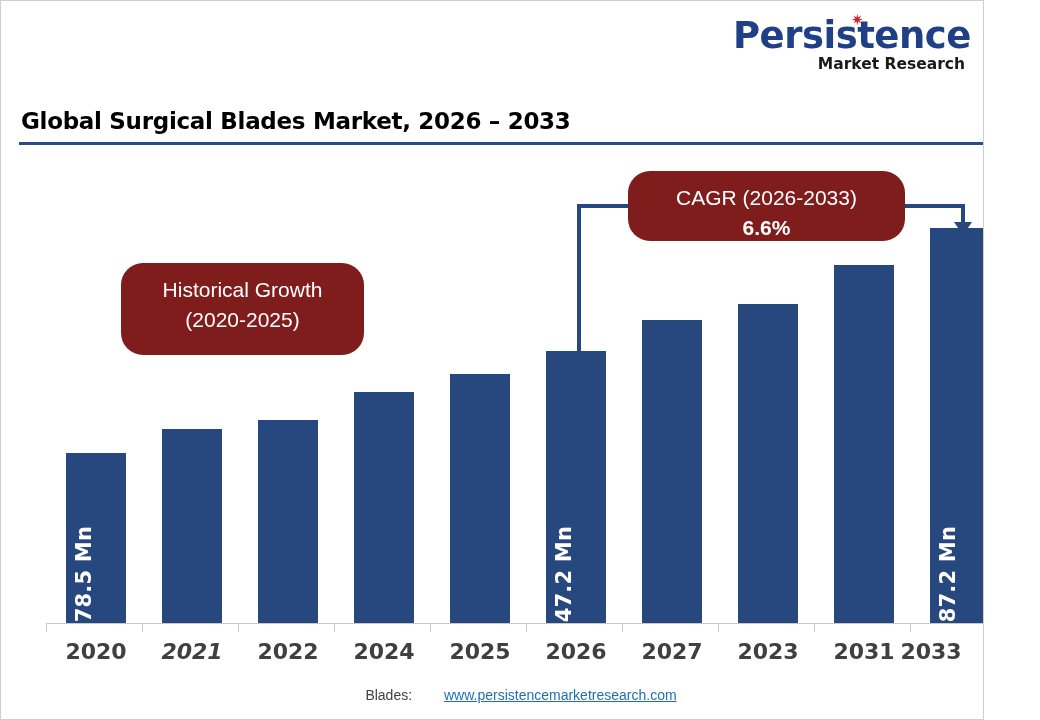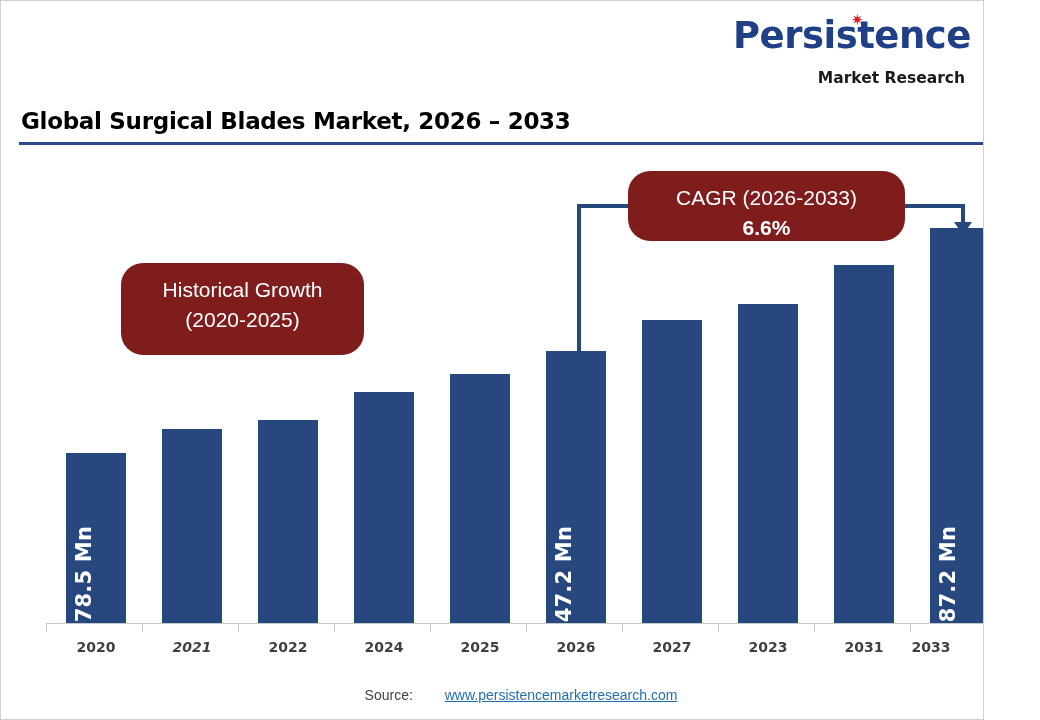--- a/index.html
+++ b/index.html
@@ -46,21 +46,21 @@
     color: #d81f26;
     font-size: 15px;
     line-height: 1;
   }
   #logo-sub {
     font-family: "DejaVu Sans", sans-serif;
     font-weight: bold;
     font-size: 15.5px;
     color: #1a1a1a;
     line-height: 1;
-    margin-top: 17px;
+    margin-top: 3px;
     display: block;
     letter-spacing: 0px;
   }
 
   #chart-title {
     position: absolute;
     left: 20px;
     top: 107px;
     font-family: "DejaVu Sans", sans-serif;
     font-weight: bold;
@@ -120,21 +120,21 @@
     height: 9px;
     background: #c8c8c8;
   }
   .cat-label {
     position: absolute;
     top: 638px;
     width: 96px;
     text-align: center;
     font-family: "DejaVu Sans", sans-serif;
     font-weight: bold;
-    font-size: 14px;
+    font-size: 22px;
     color: #404040;
   }
 
   
   .callout {
     position: absolute;
     background: #7f1d1d;
     border-radius: 22px;
     color: #ffffff;
     text-align: center;
@@ -291,16 +291,16 @@
     <div>Historical Growth</div>
     <div>(2020-2025)</div>
   </div>
 
   <div class="callout" id="callout-cagr">
     <div>CAGR (2026-2033)</div>
     <div><b>6.6%</b></div>
   </div>
 
   <div id="source">
-    <span>Source: </span><a id="source-link" href="#">www.persistencemarketresearch.com</a>
+    <span>Blades: </span><a id="source-link" href="#">www.persistencemarketresearch.com</a>
   </div>
 
 </div>
 
 </body></html>

